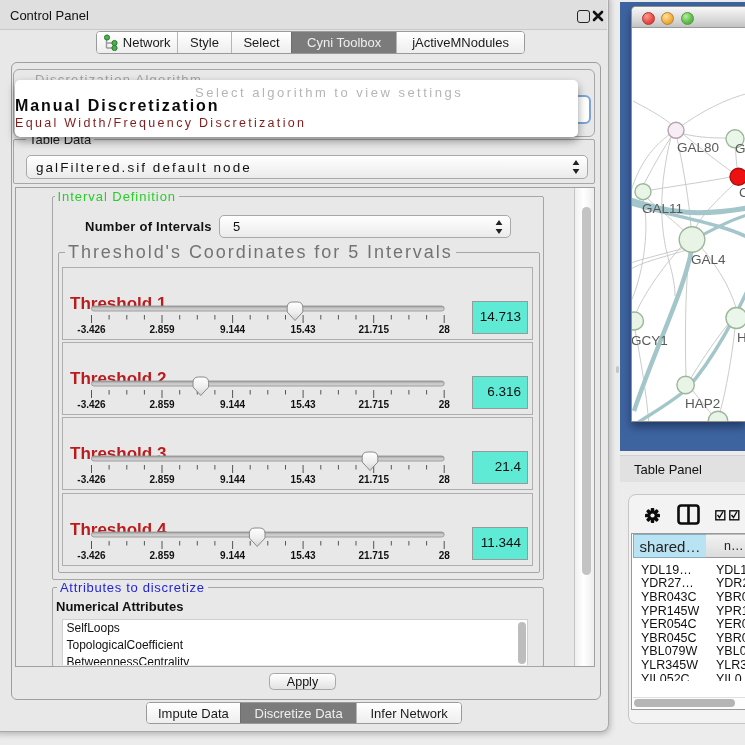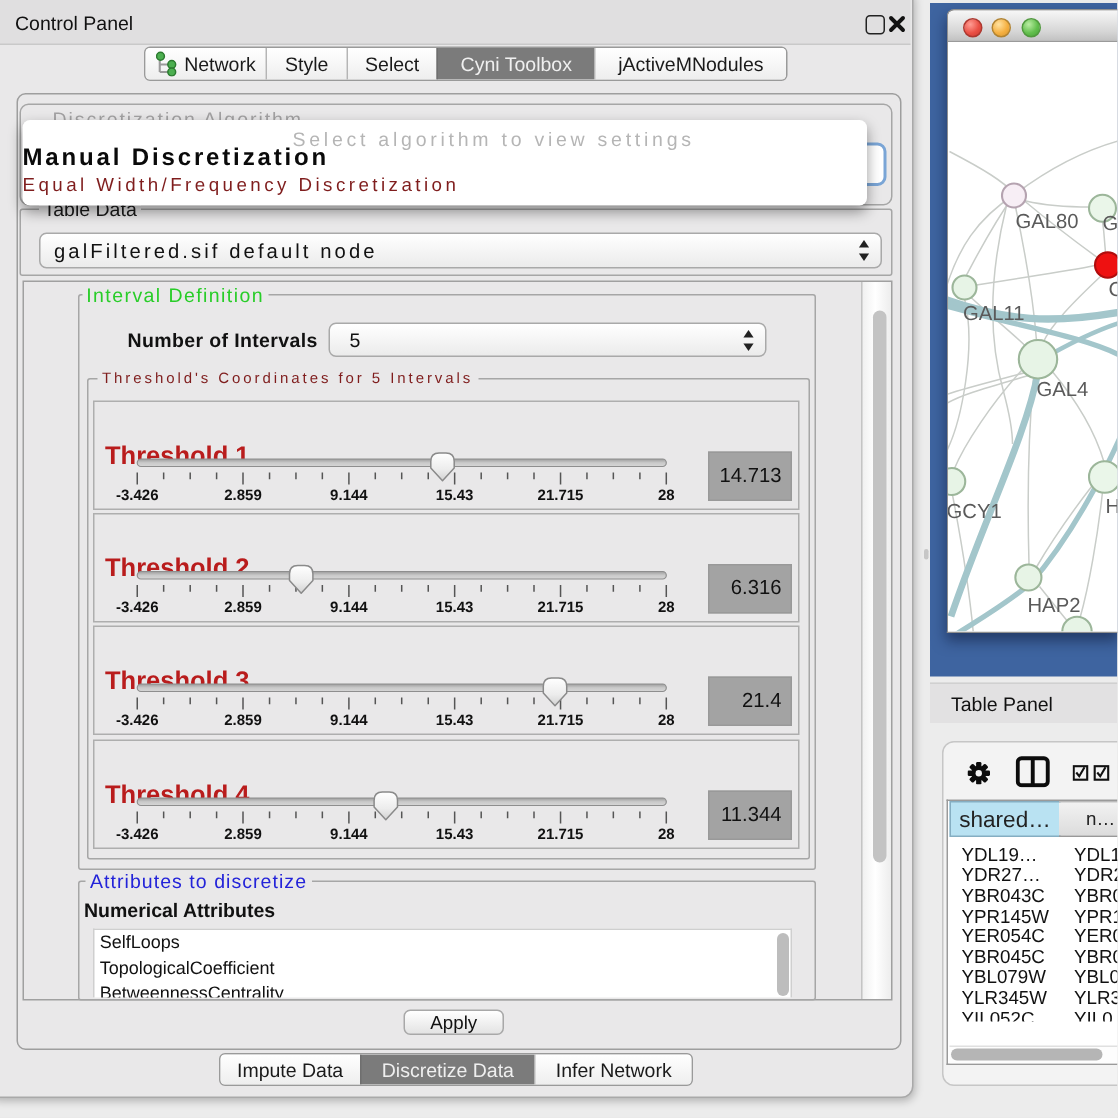--- a/index.html
+++ b/index.html
@@ -51,21 +51,21 @@
   .combo{position:absolute;background:linear-gradient(#ffffff,#ebebeb);border:1px solid #a9a9a9;border-radius:5px;
      font-size:13px;color:#111;}
   
   #scrollpane{left:15px;top:187px;width:580px;height:480px;border:1px solid #a0a0a0;box-sizing:border-box;}
   #vtrack{position:absolute;right:0px;top:0;width:19px;height:100%;background:linear-gradient(to right,#f0f0f0,#ffffff 45%,#ededed);border-left:1px solid #c4c4c4;}
   #vthumb{position:absolute;left:6.5px;top:19px;width:9.5px;height:368px;border-radius:5px;background:#c3c3c3;}
   
   .tpanel{position:absolute;left:62px;width:471px;height:73px;border:1px solid #aeaeae;box-sizing:border-box;}
   .tpanel .tlabel{position:absolute;left:7px;top:5px;font-size:17px;font-weight:bold;color:#b91c1c;margin-top:21px;}
   .tpanel svg{position:absolute;left:0;top:28px;}
-  .vbox{position:absolute;left:409px;top:33px;width:56px;height:33px;background:#a3a3a3;border:1px solid #999;
+  .vbox{position:absolute;left:409px;top:33px;width:56px;height:33px;background:#5eead4;border:1px solid #999;
      box-sizing:border-box;font-size:13.5px;color:#111;text-align:right;line-height:30px;padding-right:6px;}
   
   #numlist{left:62px;top:619px;width:466px;height:46px;background:#fff;overflow:hidden;border:1px solid #cfcfcf;border-bottom:none;box-sizing:border-box;}
   #numlist div{position:absolute;left:3.5px;font-size:12px;color:#111;}
   #listthumb{left:518px;top:622px;width:8px;height:42px;border-radius:4px;background:#bdbdbd;}
   
   #apply{left:269px;top:673px;width:67px;height:17px;border:1px solid #a8a8a8;border-radius:4.5px;
     background:linear-gradient(#ffffff,#e3e3e3);font-size:12.5px;color:#111;text-align:center;line-height:16px;box-sizing:border-box;}
   
   #popup{left:15px;top:80px;width:563px;height:57px;background:#fff;border-radius:5px;
@@ -275,21 +275,21 @@
   <div class="abs" style="left:85px;top:219px;font-size:13px;font-weight:bold;color:#111;letter-spacing:0.25px;">Number of Intervals</div>
   <div class="abs combo" style="left:219px;top:215px;width:290px;height:21px;">
     <span style="position:absolute;left:13px;top:3px;">5</span>
     <svg style="position:absolute;right:7px;top:3.5px;" width="8" height="14" viewBox="0 0 8 14">
       <path d="M 4 0 L 7.4 5 L 0.6 5 Z" fill="#222"></path>
       <path d="M 4 14 L 7.4 9 L 0.6 9 Z" fill="#222"></path>
     </svg>
   </div>
 
   <div class="abs group" style="left:58px;top:252px;width:480px;height:319px;">
-    <span class="gtitle" style="left:6px;color:#7f1d1d;font-size:10px;letter-spacing:1.95px;">Threshold's Coordinates for 5 Intervals</span>
+    <span class="gtitle" style="left:6px;color:#737373;font-size:18px;letter-spacing:1.95px;">Threshold's Coordinates for 5 Intervals</span>
   </div>
 
 <svg width="0" height="0" style="position:absolute;">
       <defs>
 <linearGradient id="trk" x1="0" y1="0" x2="0" y2="1">
           <stop offset="0" stop-color="#9c9c9c"></stop>
           <stop offset="0.5" stop-color="#c9c9c9"></stop>
           <stop offset="1" stop-color="#d6d6d6"></stop>
         </linearGradient>
 <linearGradient id="thm" x1="0" y1="0" x2="0" y2="1">

